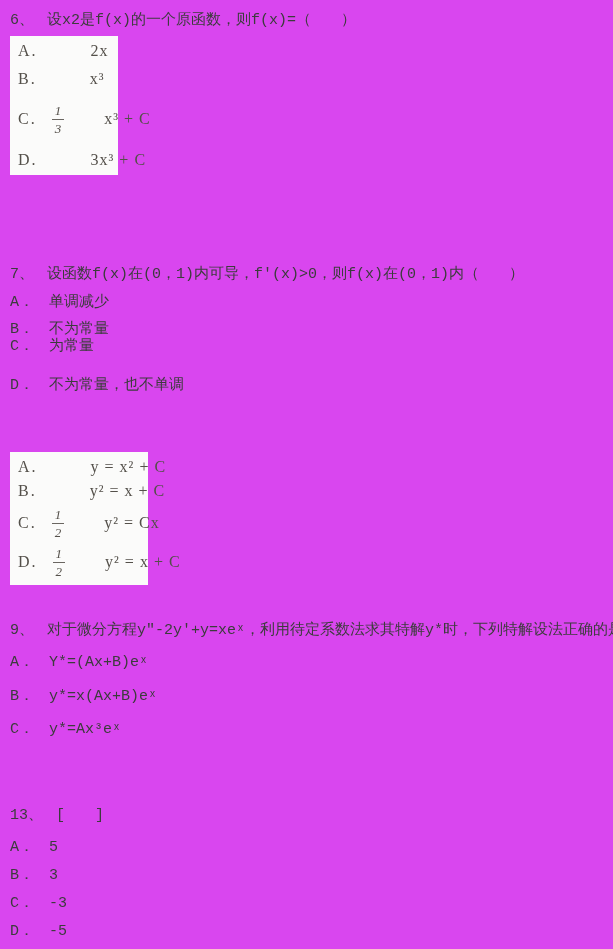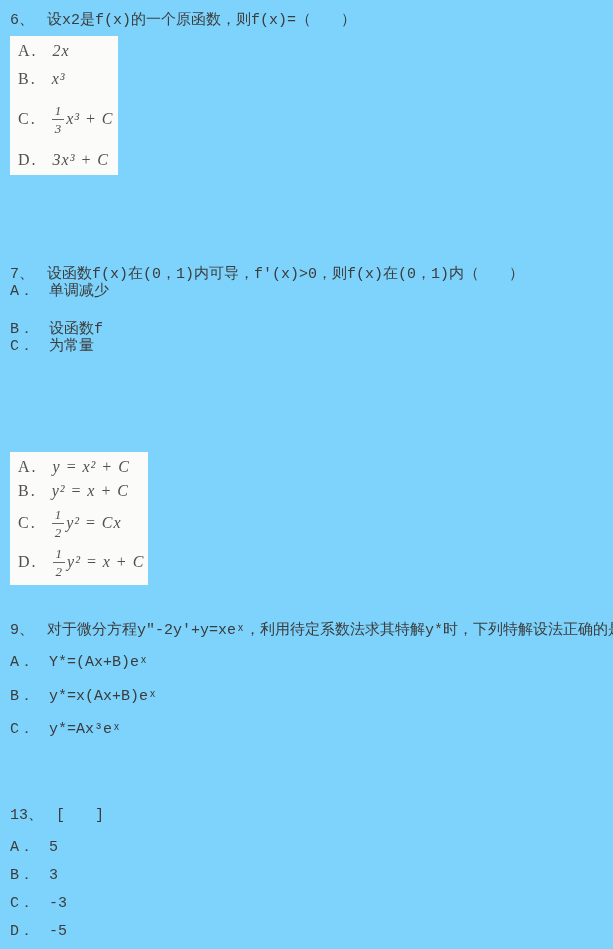--- a/index.html
+++ b/index.html
@@ -3,21 +3,21 @@
 <meta charset="utf-8">
 <style>
   html, body { margin: 0; padding: 0; }
   body {
     width: 613px; height: 949px;
     background: #ffffff;
     font-family: "Liberation Mono", "DejaVu Sans Mono", monospace;
     color: #3c3c3c;
     overflow: hidden;
   }
-  .page { position: relative; width: 613px; height: 949px; background: #7dd3fc; }
+  .page { position: relative; width: 613px; height: 949px; background: #d946ef; }
 
   
   .qline {
     position: absolute; left: 10px;
     font-size: 15px; line-height: 18px;
     white-space: nowrap; color: #3c3c3c;
   }
   .qnum { margin-right: 13px; }
 
   
@@ -34,21 +34,21 @@
     background: #fbfbfa;
   }
   .srow {
     position: absolute; left: 8px;
     display: flex; align-items: center;
     font-family: "Liberation Serif", "DejaVu Serif", serif;
     color: #54504a; font-size: 16px;
     white-space: nowrap;
   }
   .srow .slabel { margin-right: 15px; font-style: normal; letter-spacing: 2px; }
-  .srow .sformula { font-style: italic; letter-spacing: 1px; }
+  .srow .sformula { letter-spacing: 1px; margin-left: 38px; }
   .frac {
     display: inline-flex; flex-direction: column; align-items: center;
     font-style: italic; line-height: 1; margin-right: 2px;
     vertical-align: middle;
   }
   .frac .fnum {
     font-size: 13px; padding: 0 3px 2px 3px;
     border-bottom: 1px solid #6a6661;
   }
   .frac .fden { font-size: 13px; padding-top: 2px; }
@@ -81,28 +81,31 @@
     </div>
     <div class="srow" style="top:114px; height:20px">
       <span class="slabel">D.</span>
       <span class="sformula">3x³ + C</span>
     </div>
   </div>
 
   <div class="qline" style="top:266px">
     <span class="qnum">7、</span><span class="qtext">设函数f(x)在(0，1)内可导，f'(x)&gt;0，则f(x)在(0，1)内（　　）</span>
   </div>
-  <div class="opt" style="top:283px">
+  <div class="opt" style="top:294px">
     <span class="olabel">A．</span><span>单调减少</span>
   </div>
   <div class="opt" style="top:321px">
-    <span class="olabel">B．</span><span>设函数f</span>
+    <span class="olabel">B．</span><span>不为常量</span>
   </div>
   <div class="opt" style="top:338px">
     <span class="olabel">C．</span><span>为常量</span>
+  </div>
+  <div class="opt" style="top:377px">
+    <span class="olabel">D．</span><span>不为常量，也不单调</span>
   </div>
 
 
   <div class="scan-block" style="top:452px; left:10px; width:138px; height:133px">
     <div class="srow" style="top:5px; height:20px">
       <span class="slabel">A.</span>
       <span class="sformula">y = x² + C</span>
     </div>
     <div class="srow" style="top:29px; height:20px">
       <span class="slabel">B.</span>

